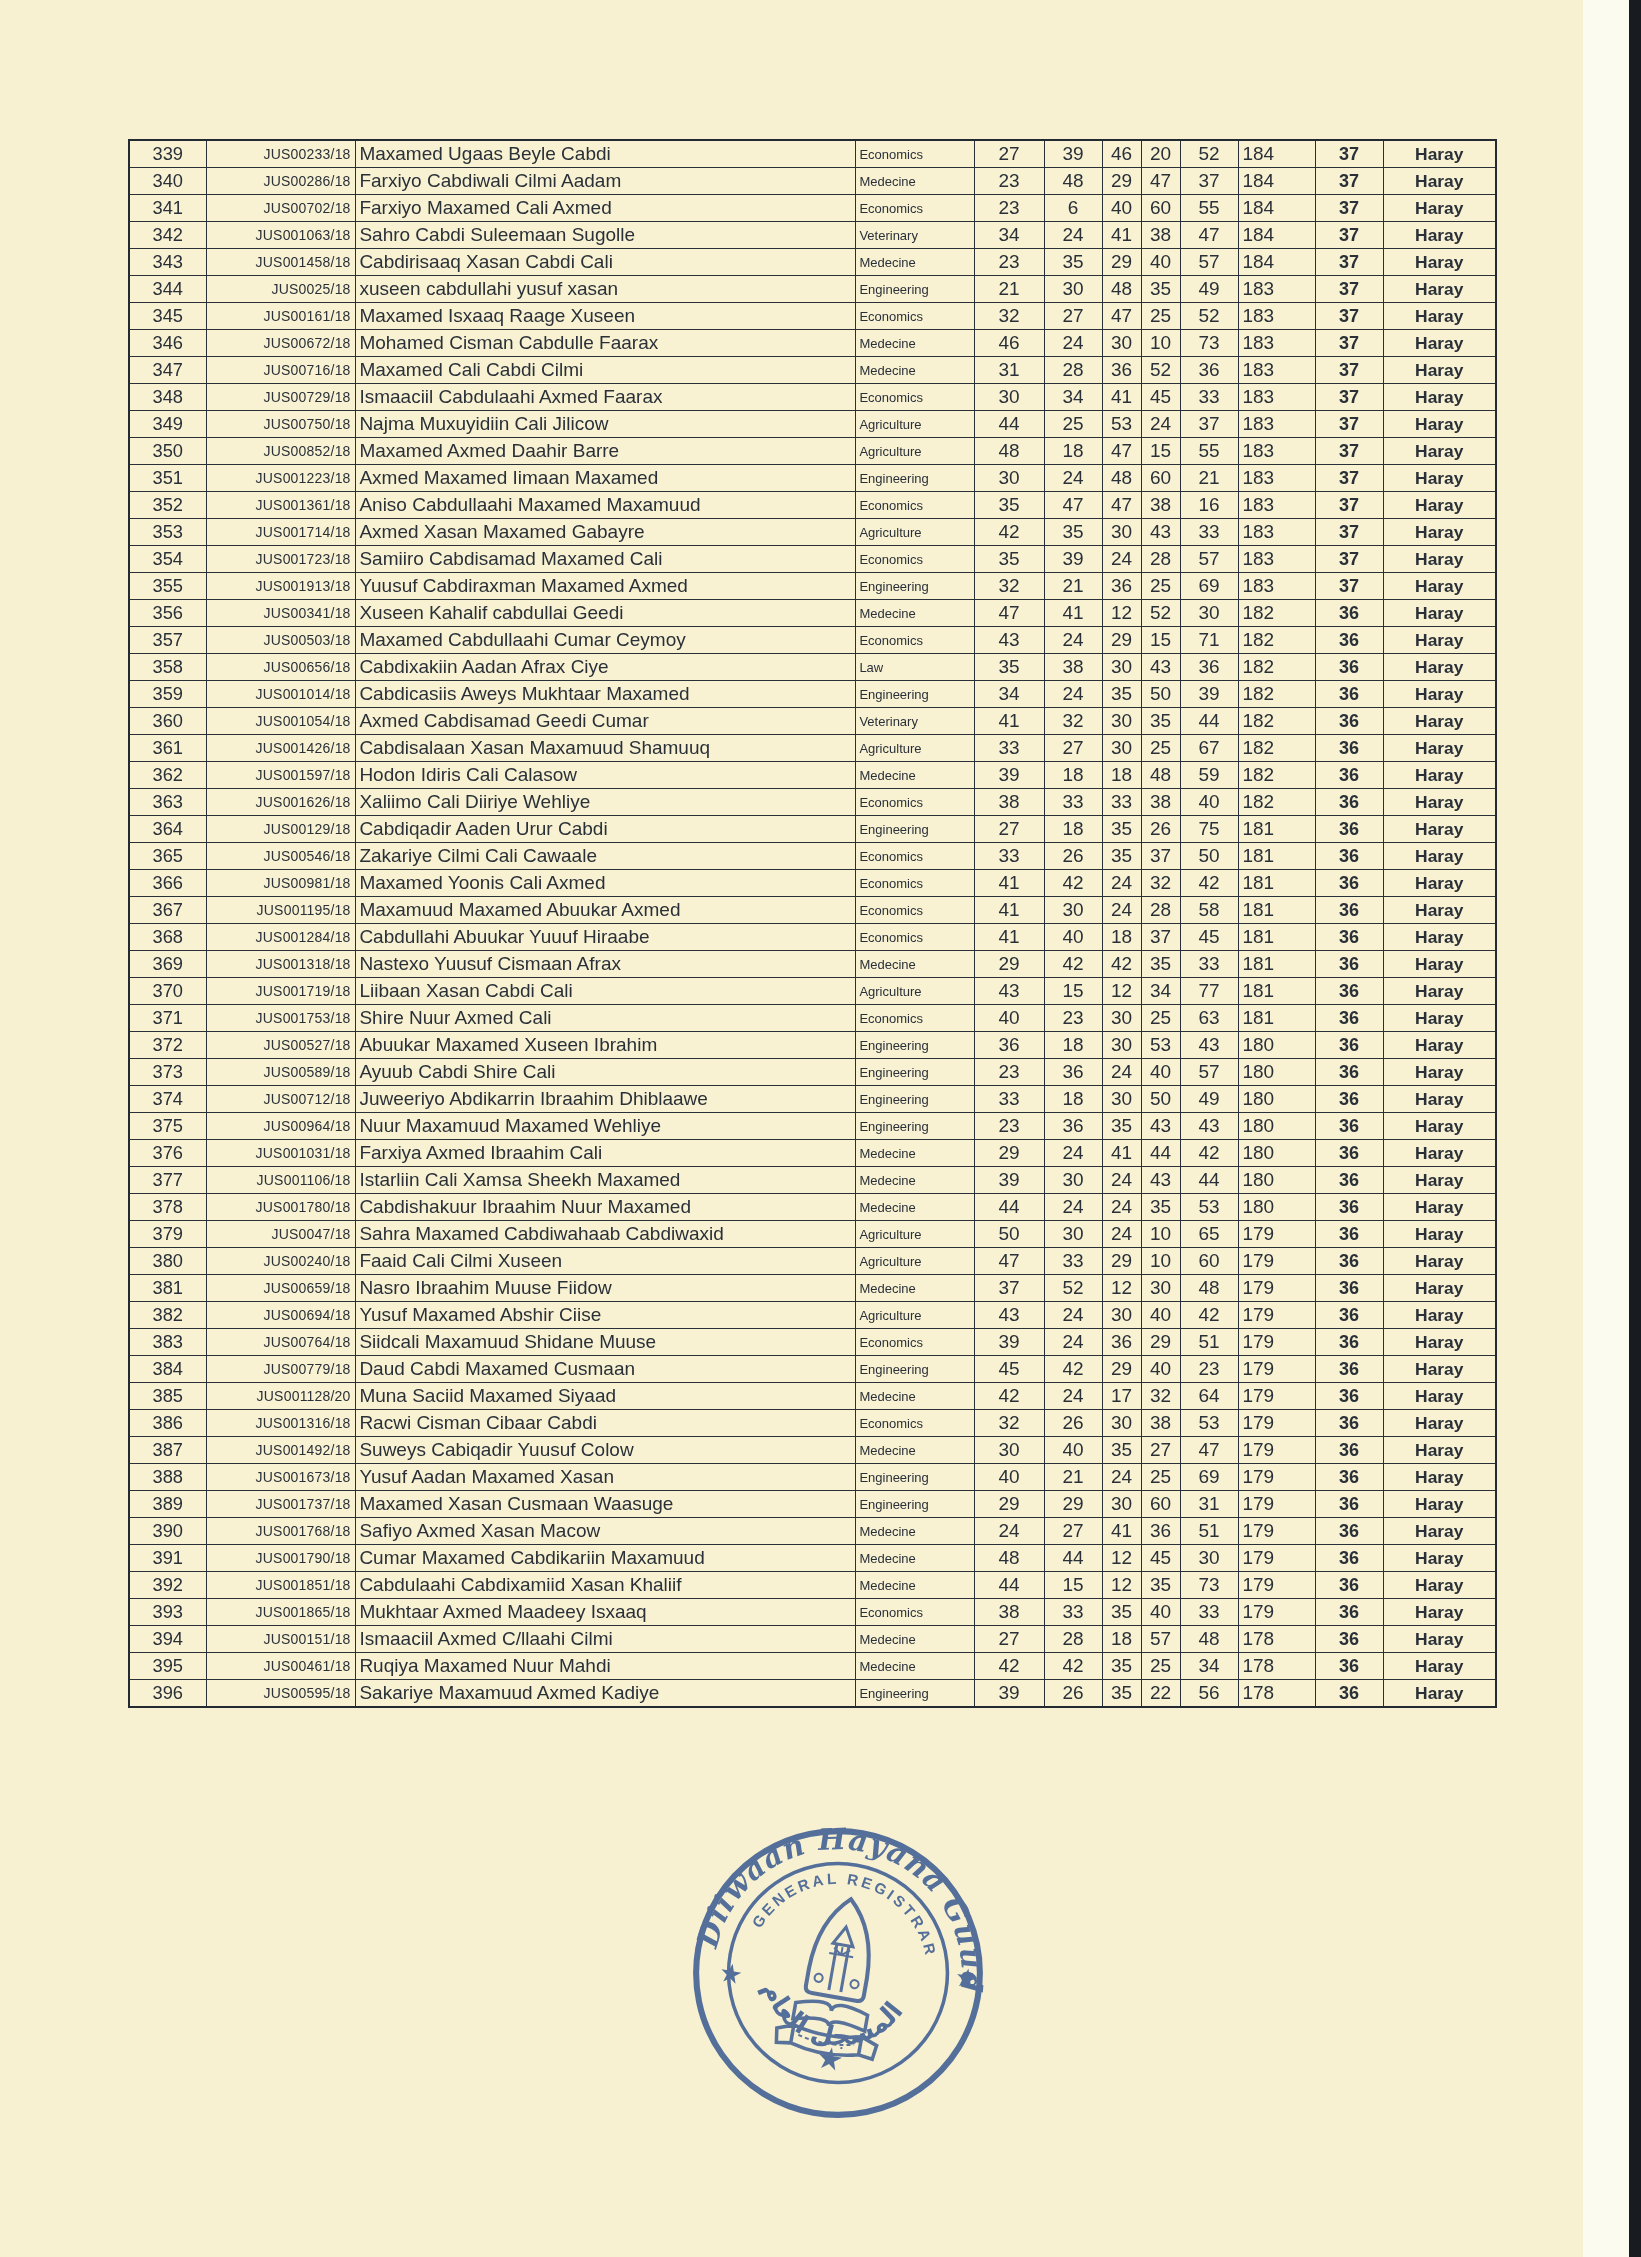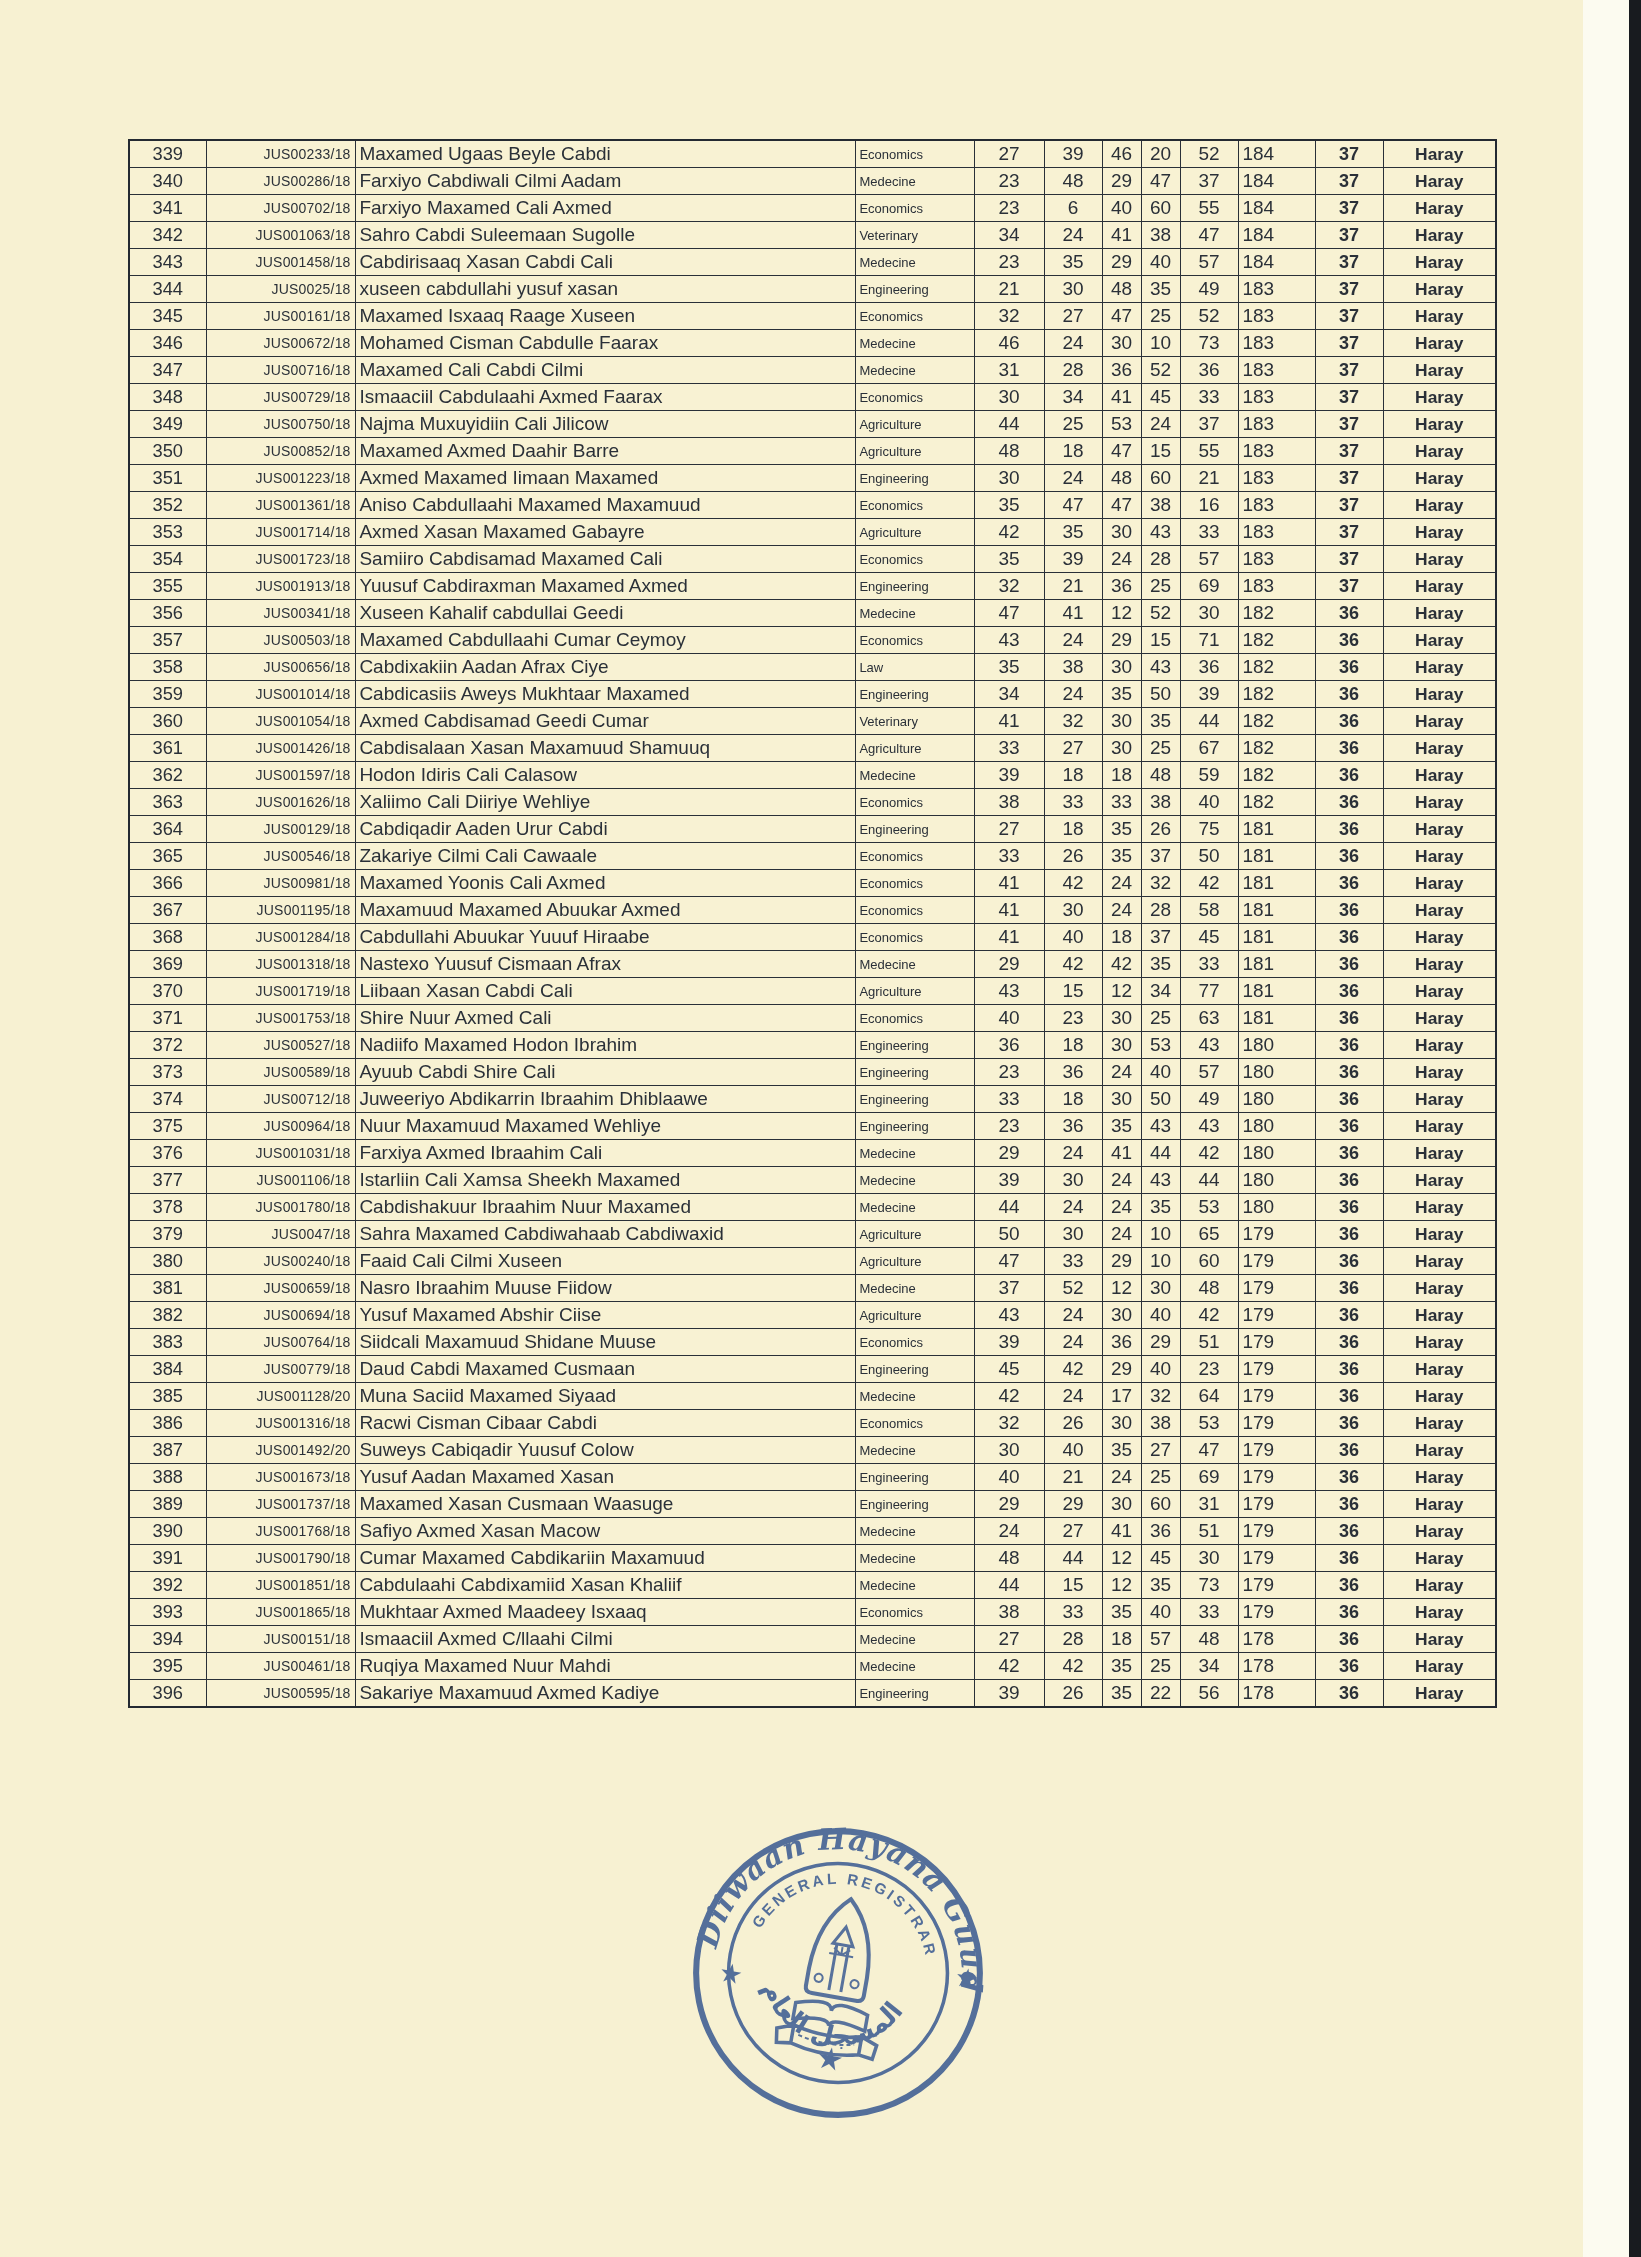--- a/index.html
+++ b/index.html
@@ -534,21 +534,21 @@
         <td class="c-s3">30</td>
         <td class="c-s4">25</td>
         <td class="c-s5">63</td>
         <td class="c-tot">181</td>
         <td class="c-avg">36</td>
         <td class="c-dist">Haray</td>
       </tr>
       <tr>
         <td class="c-no">372</td>
         <td class="c-id">JUS00527/18</td>
-        <td class="c-name">Nadiifo Maxamed Hodon Ibrahim</td>
+        <td class="c-name">Abuukar Maxamed Xuseen Ibrahim</td>
         <td class="c-fac">Engineering</td>
         <td class="c-s1">36</td>
         <td class="c-s2">18</td>
         <td class="c-s3">30</td>
         <td class="c-s4">53</td>
         <td class="c-s5">43</td>
         <td class="c-tot">180</td>
         <td class="c-avg">36</td>
         <td class="c-dist">Haray</td>
       </tr>
@@ -743,21 +743,21 @@
         <td class="c-s2">26</td>
         <td class="c-s3">30</td>
         <td class="c-s4">38</td>
         <td class="c-s5">53</td>
         <td class="c-tot">179</td>
         <td class="c-avg">36</td>
         <td class="c-dist">Haray</td>
       </tr>
       <tr>
         <td class="c-no">387</td>
-        <td class="c-id">JUS001492/20</td>
+        <td class="c-id">JUS001492/18</td>
         <td class="c-name">Suweys Cabiqadir Yuusuf Colow</td>
         <td class="c-fac">Medecine</td>
         <td class="c-s1">30</td>
         <td class="c-s2">40</td>
         <td class="c-s3">35</td>
         <td class="c-s4">27</td>
         <td class="c-s5">47</td>
         <td class="c-tot">179</td>
         <td class="c-avg">36</td>
         <td class="c-dist">Haray</td>

